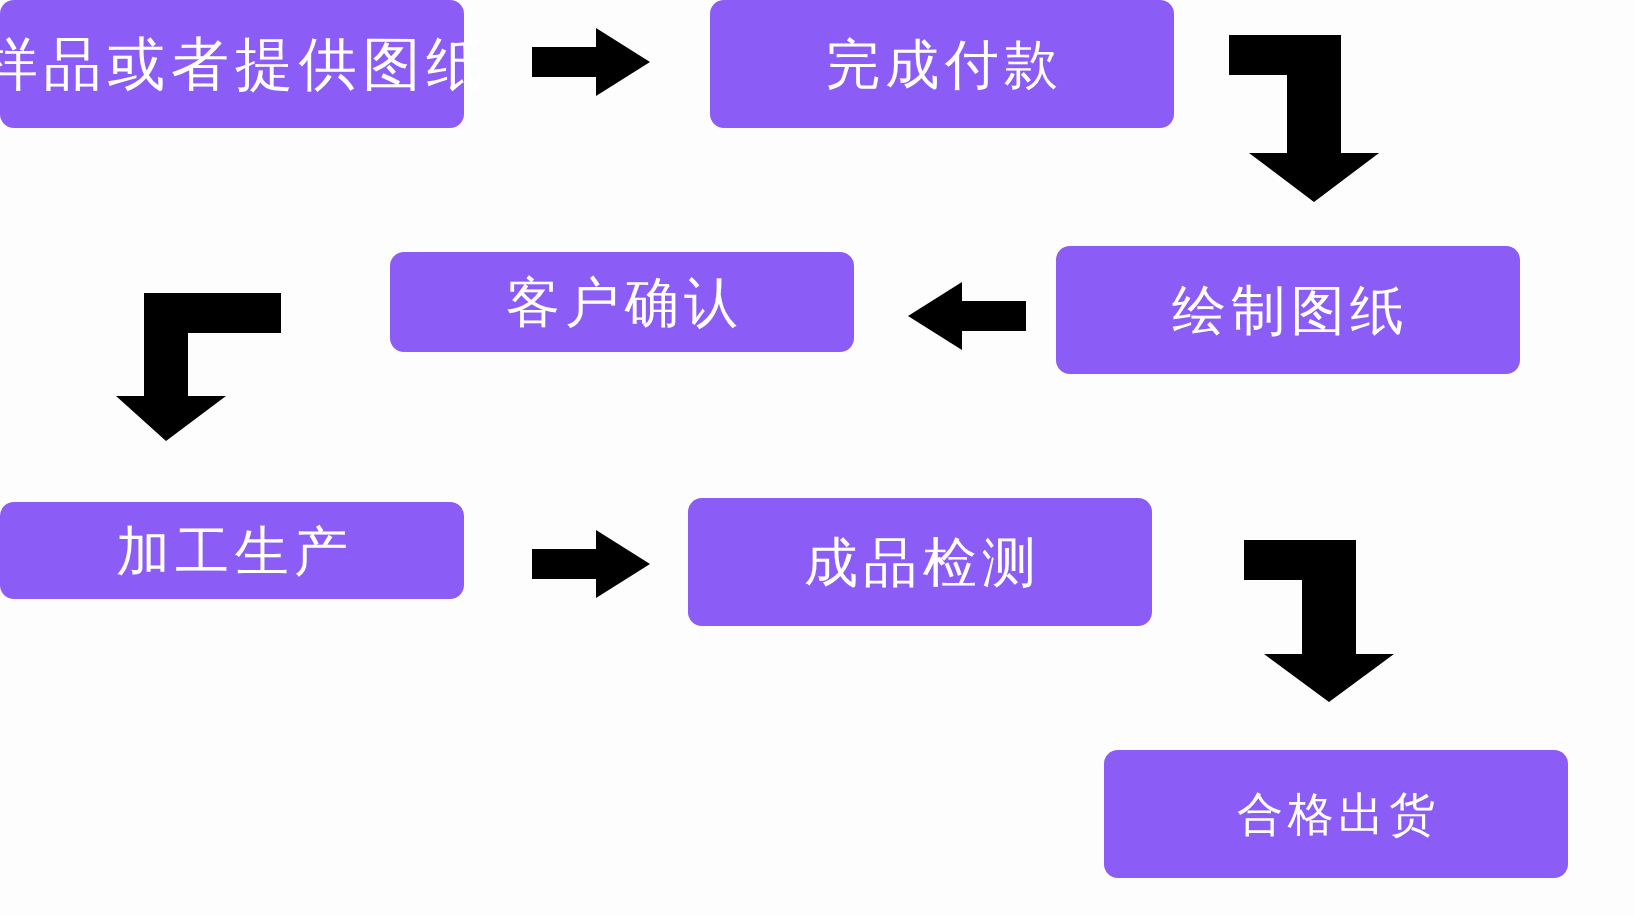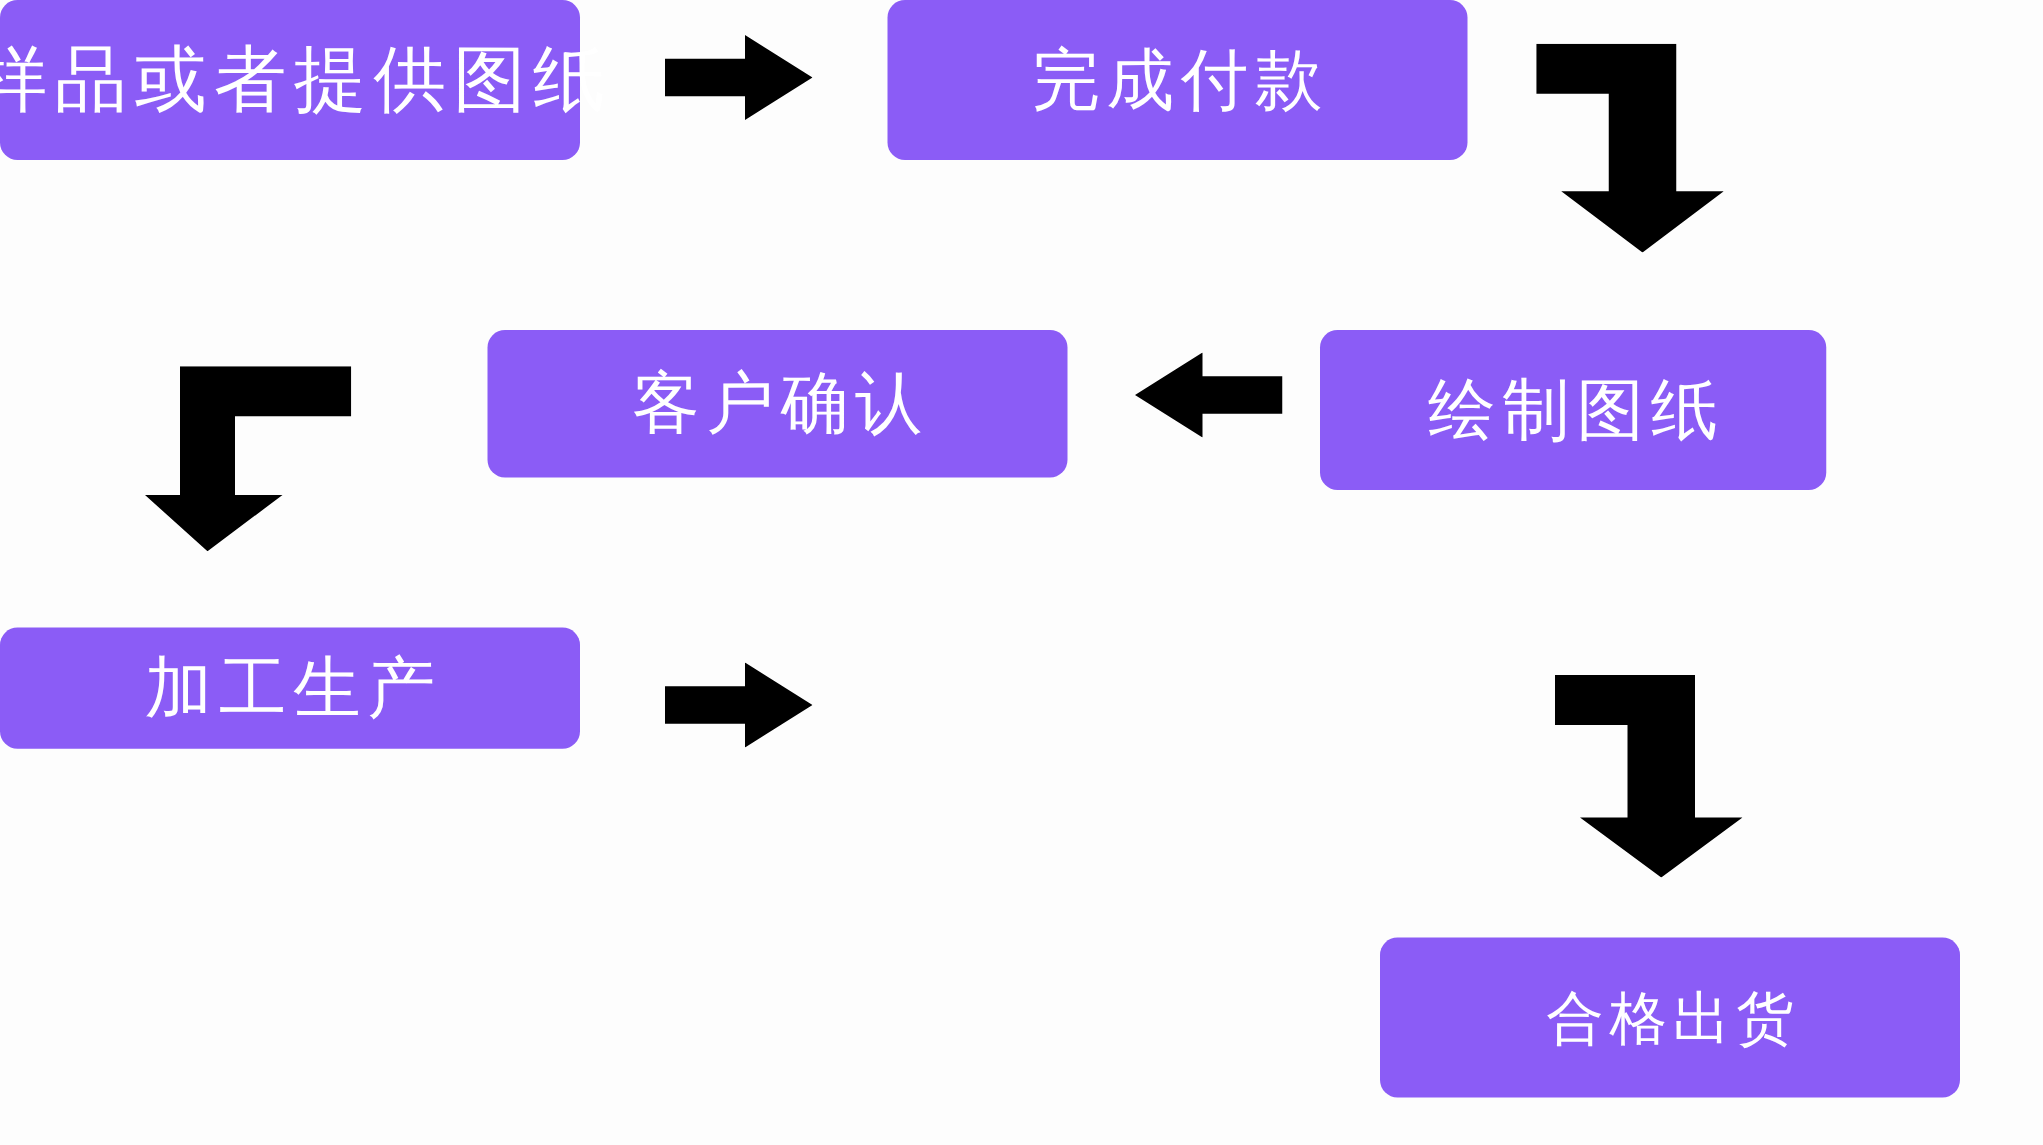--- a/index.html
+++ b/index.html
@@ -51,32 +51,35 @@
 <div id="canvas">
 
   <div class="node" style="left:0px; top:0px; width:464px; height:128px;">
     <span class="node-label" style="font-size:58px;">样品或者提供图纸</span>
   </div>
 
   <div class="node" style="left:710px; top:0px; width:464px; height:128px;">
     <span class="node-label" style="font-size:54px;">完成付款</span>
   </div>
 
-  <div class="node" style="left:1056px; top:264px; width:405px; height:128px;align-items:center;">
+  <div class="node" style="left:1056px; top:246px; width:464px; height:128px;align-items:center;">
     <span class="node-label" style="font-size:54px;">绘制图纸</span>
   </div>
 
-  <div class="node" style="left:390px; top:252px; width:464px; height:118px;margin-top:12px;">
+  <div class="node" style="left:390px; top:252px; width:464px; height:100px;">
     <span class="node-label" style="font-size:54px;">客户确认</span>
   </div>
 
   <div class="node" style="left:0px; top:502px; width:464px; height:97px;">
     <span class="node-label" style="font-size:54px;">加工生产</span>
   </div>
 
+  <div class="node" style="left:688px; top:498px; width:464px; height:128px;">
+    <span class="node-label" style="font-size:54px;">成品检测</span>
+  </div>
 
   <div class="node" style="left:1104px; top:750px; width:464px; height:128px;">
     <span class="node-label" style="font-size:46px;">合格出货</span>
   </div>
 
   <div class="arrow" style="left:532px; top:28px; width:118px; height:68px;">
     <svg viewBox="0 0 118 68" preserveAspectRatio="none">
       <polygon points="0,19 64,19 64,0 118,34 64,68 64,49 0,49"></polygon>
     </svg>
   </div>

